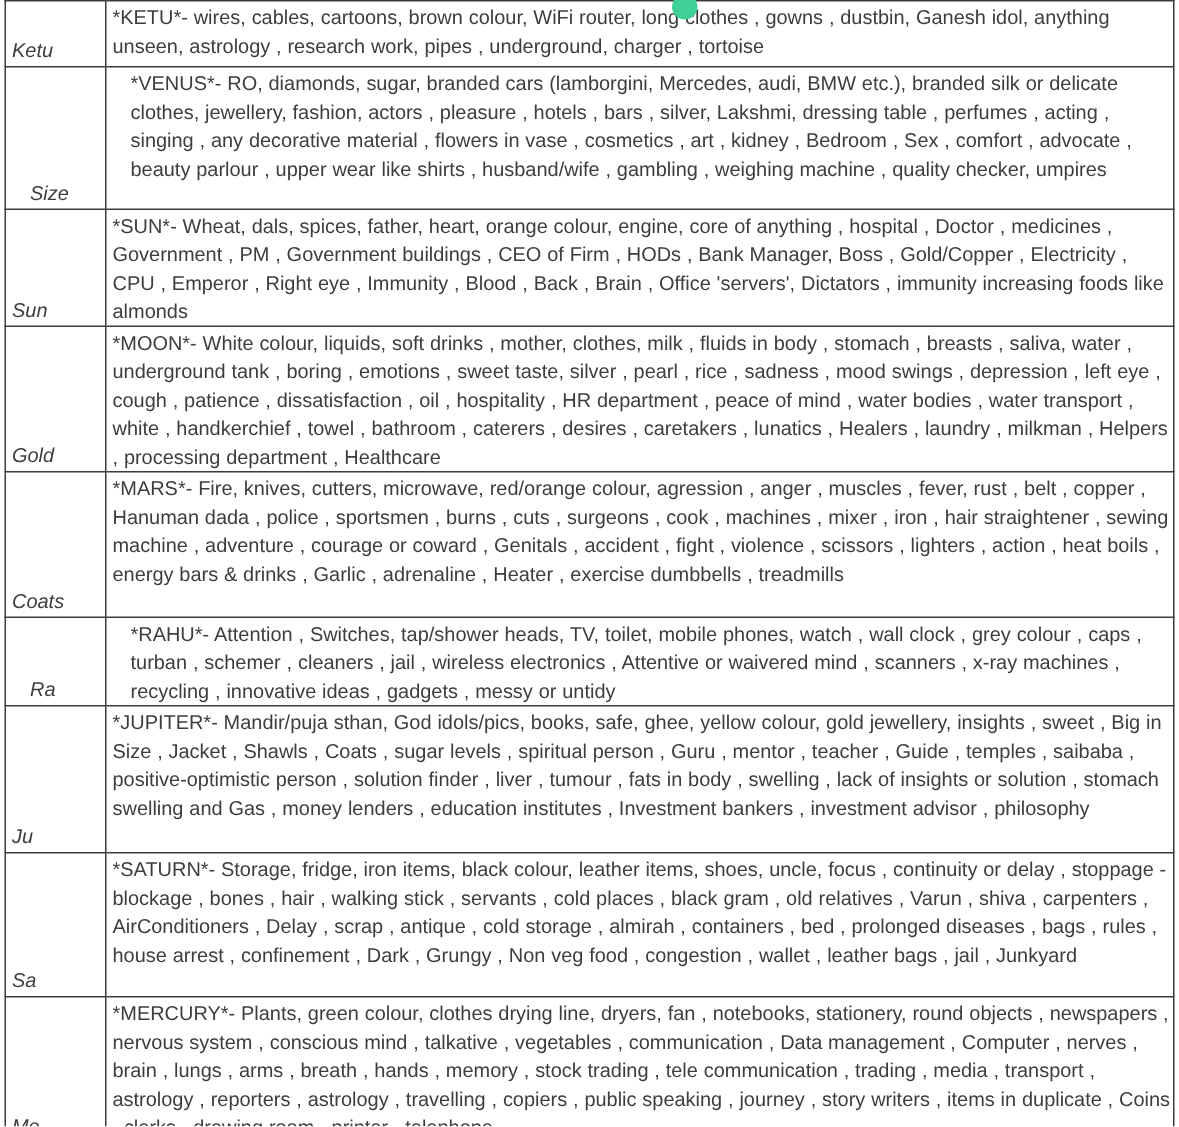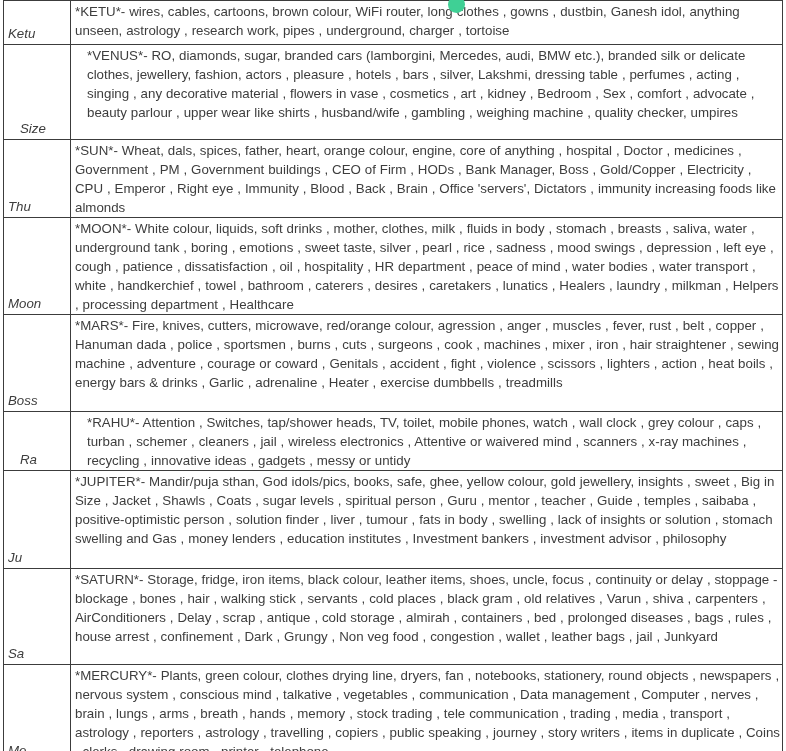--- a/index.html
+++ b/index.html
@@ -70,29 +70,29 @@
     <tbody>
       <tr class="r-ketu">
         <td class="label-cell">Ketu</td>
         <td class="text-cell">*KETU*- wires, cables, cartoons, brown colour, WiFi router, long clothes , gowns , dustbin, Ganesh idol, anything unseen, astrology , research work, pipes , underground, charger , tortoise</td>
       </tr>
       <tr class="r-venus">
         <td class="label-cell">Size</td>
         <td class="text-cell">*VENUS*- RO, diamonds, sugar, branded cars (lamborgini, Mercedes, audi, BMW etc.), branded silk or delicate clothes, jewellery, fashion, actors , pleasure , hotels , bars , silver, Lakshmi, dressing table , perfumes , acting , singing , any decorative material , flowers in vase , cosmetics , art , kidney , Bedroom , Sex , comfort , advocate , beauty parlour , upper wear like shirts , husband/wife , gambling , weighing machine , quality checker, umpires</td>
       </tr>
       <tr class="r-sun">
-        <td class="label-cell">Thu</td>
+        <td class="label-cell">Sun</td>
         <td class="text-cell">*SUN*- Wheat, dals, spices, father, heart, orange colour, engine, core of anything , hospital , Doctor , medicines , Government , PM , Government buildings , CEO of Firm , HODs , Bank Manager, Boss , Gold/Copper , Electricity , CPU , Emperor , Right eye , Immunity , Blood , Back , Brain , Office 'servers', Dictators , immunity increasing foods like almonds</td>
       </tr>
       <tr class="r-moon">
-        <td class="label-cell">Moon</td>
+        <td class="label-cell">Gold</td>
         <td class="text-cell">*MOON*- White colour, liquids, soft drinks , mother, clothes, milk , fluids in body , stomach , breasts , saliva, water , underground tank , boring , emotions , sweet taste, silver , pearl , rice , sadness , mood swings , depression , left eye , cough , patience , dissatisfaction , oil , hospitality , HR department , peace of mind , water bodies , water transport , white , handkerchief , towel , bathroom , caterers , desires , caretakers , lunatics , Healers , laundry , milkman , Helpers , processing department , Healthcare</td>
       </tr>
       <tr class="r-mars">
-        <td class="label-cell">Boss</td>
+        <td class="label-cell">Coats</td>
         <td class="text-cell">*MARS*- Fire, knives, cutters, microwave, red/orange colour, agression , anger , muscles , fever, rust , belt , copper , Hanuman dada , police , sportsmen , burns , cuts , surgeons , cook , machines , mixer , iron , hair straightener , sewing machine , adventure , courage or coward , Genitals , accident , fight , violence , scissors , lighters , action , heat boils , energy bars &amp; drinks , Garlic , adrenaline , Heater , exercise dumbbells , treadmills</td>
       </tr>
       <tr class="r-rahu">
         <td class="label-cell">Ra</td>
         <td class="text-cell">*RAHU*- Attention , Switches, tap/shower heads, TV, toilet, mobile phones, watch , wall clock , grey colour , caps , turban , schemer , cleaners , jail , wireless electronics , Attentive or waivered mind , scanners , x-ray machines , recycling , innovative ideas , gadgets , messy or untidy</td>
       </tr>
       <tr class="r-jupiter">
         <td class="label-cell">Ju</td>
         <td class="text-cell">*JUPITER*- Mandir/puja sthan, God idols/pics, books, safe, ghee, yellow colour, gold jewellery, insights , sweet , Big in Size , Jacket , Shawls , Coats , sugar levels , spiritual person , Guru , mentor , teacher , Guide , temples , saibaba , positive-optimistic person , solution finder , liver , tumour , fats in body , swelling , lack of insights or solution , stomach swelling and Gas , money lenders , education institutes , Investment bankers , investment advisor , philosophy</td>
       </tr>

